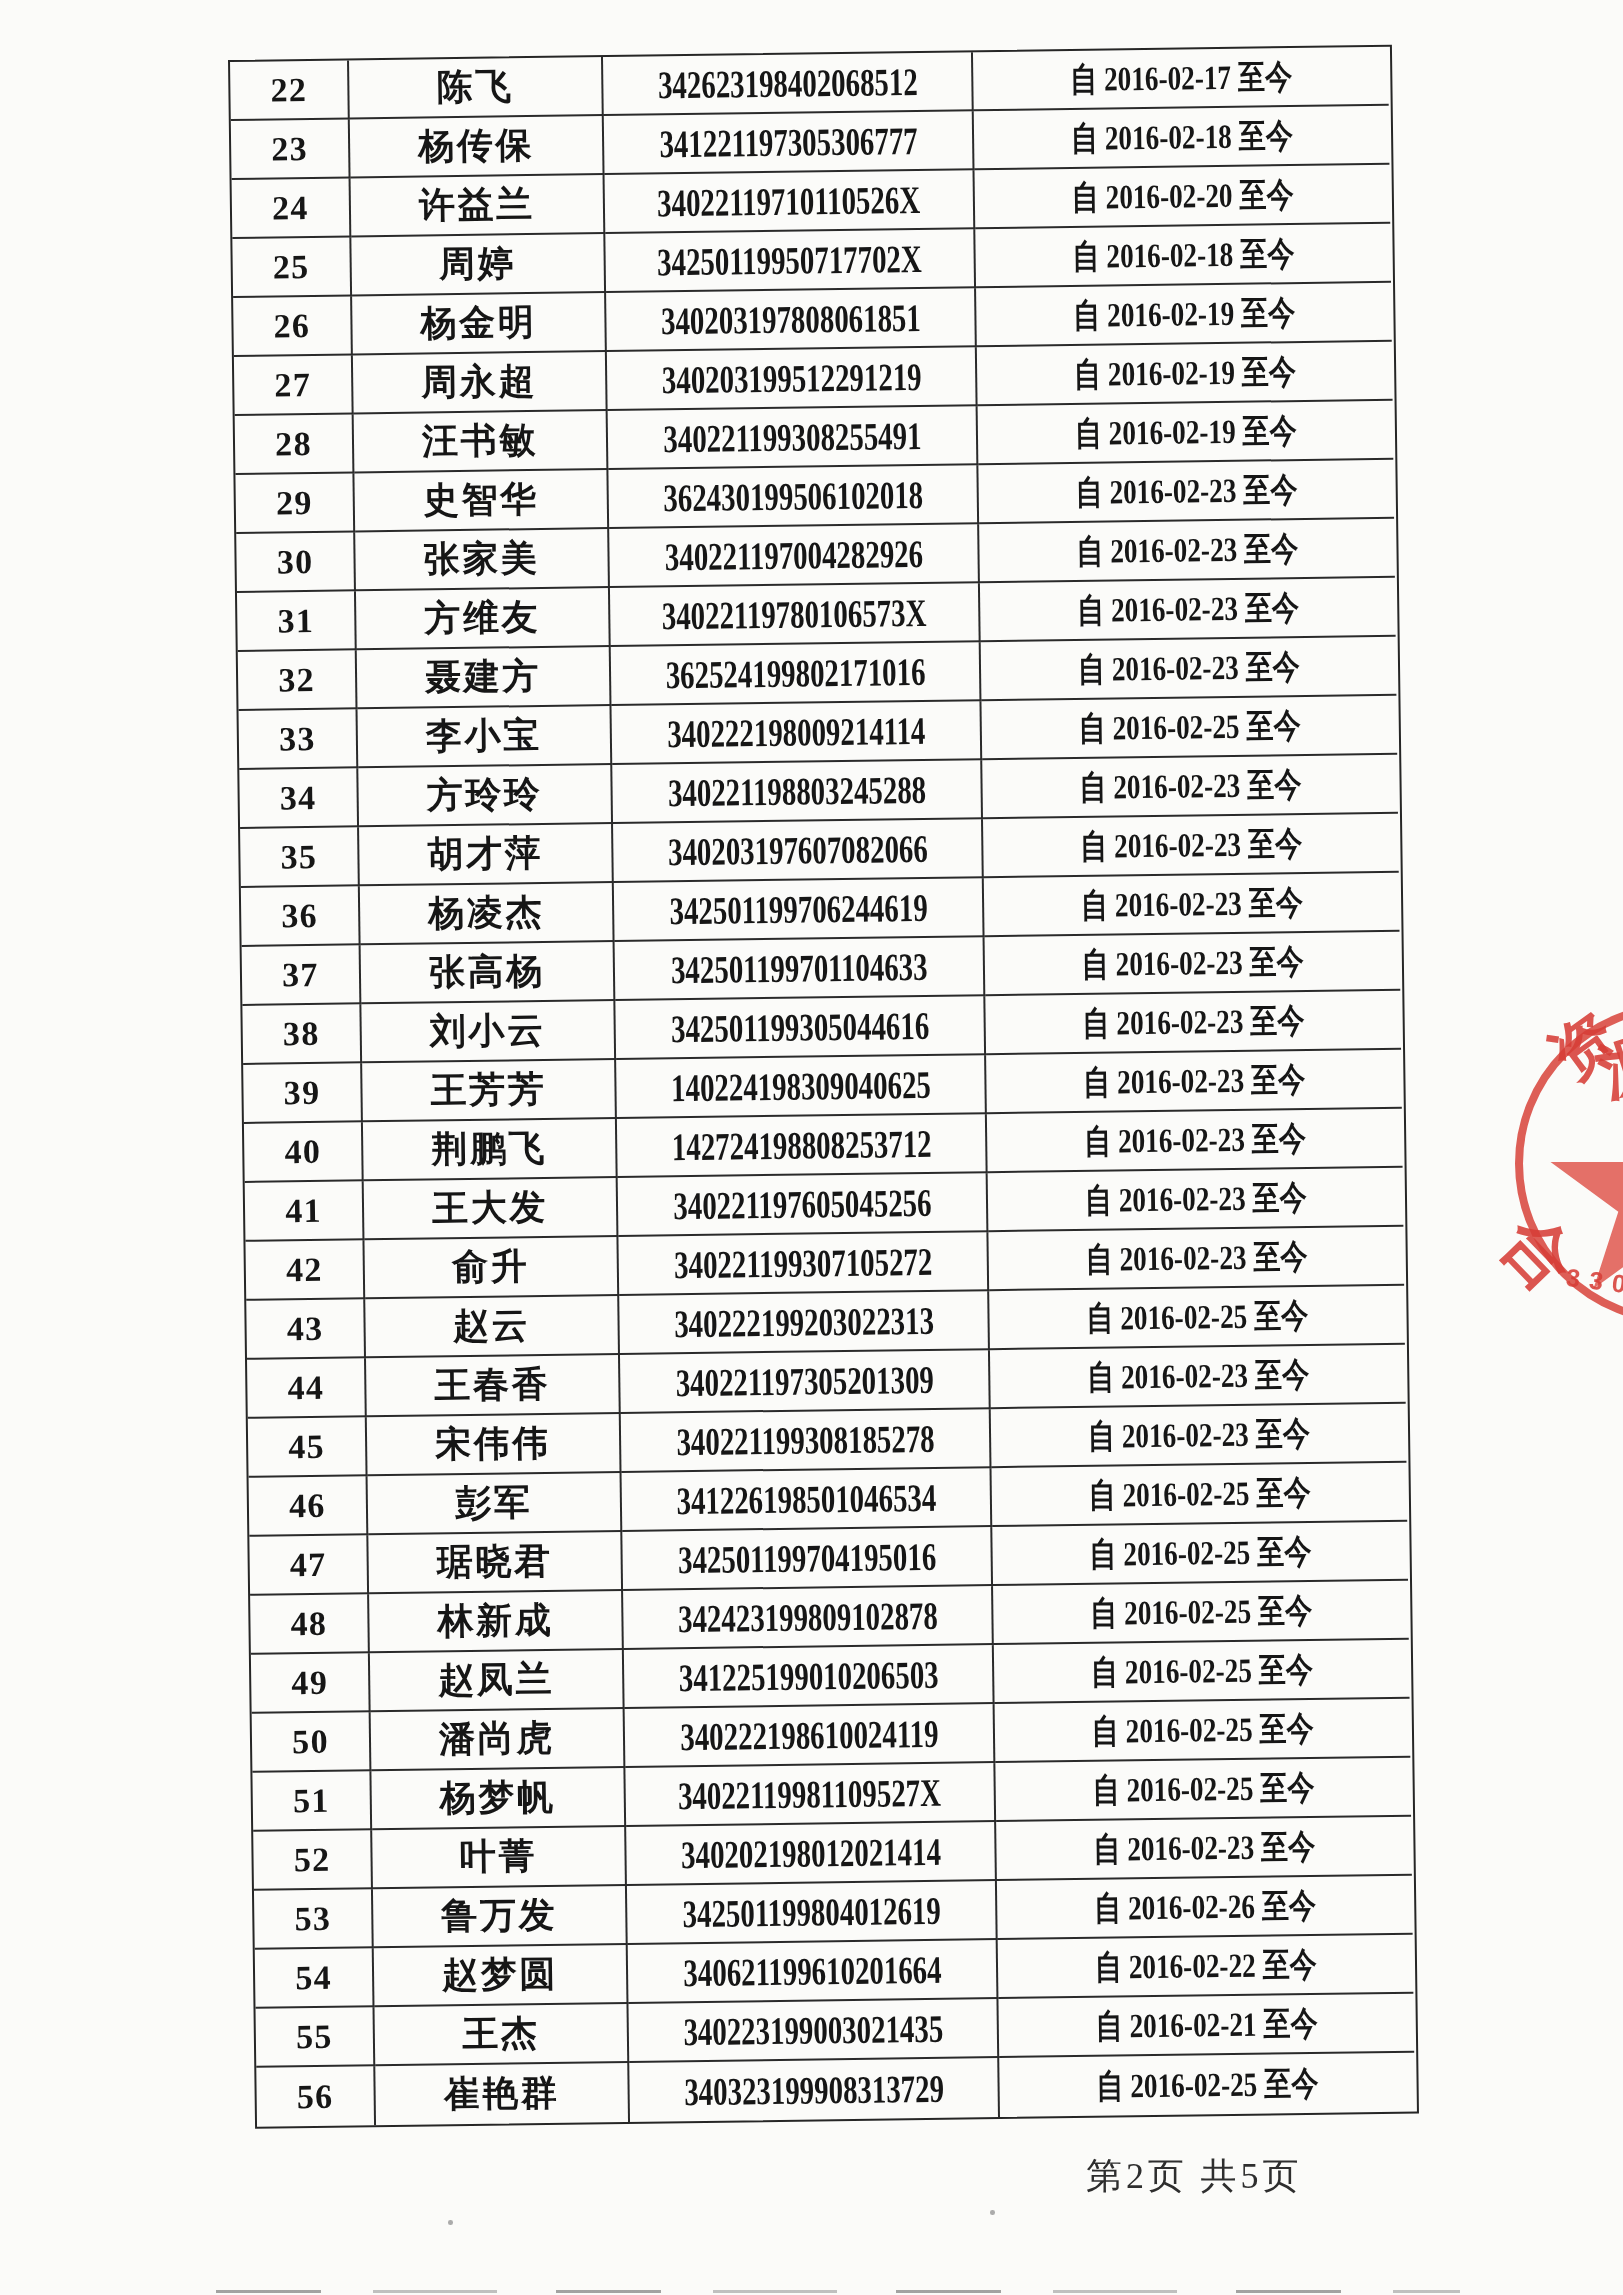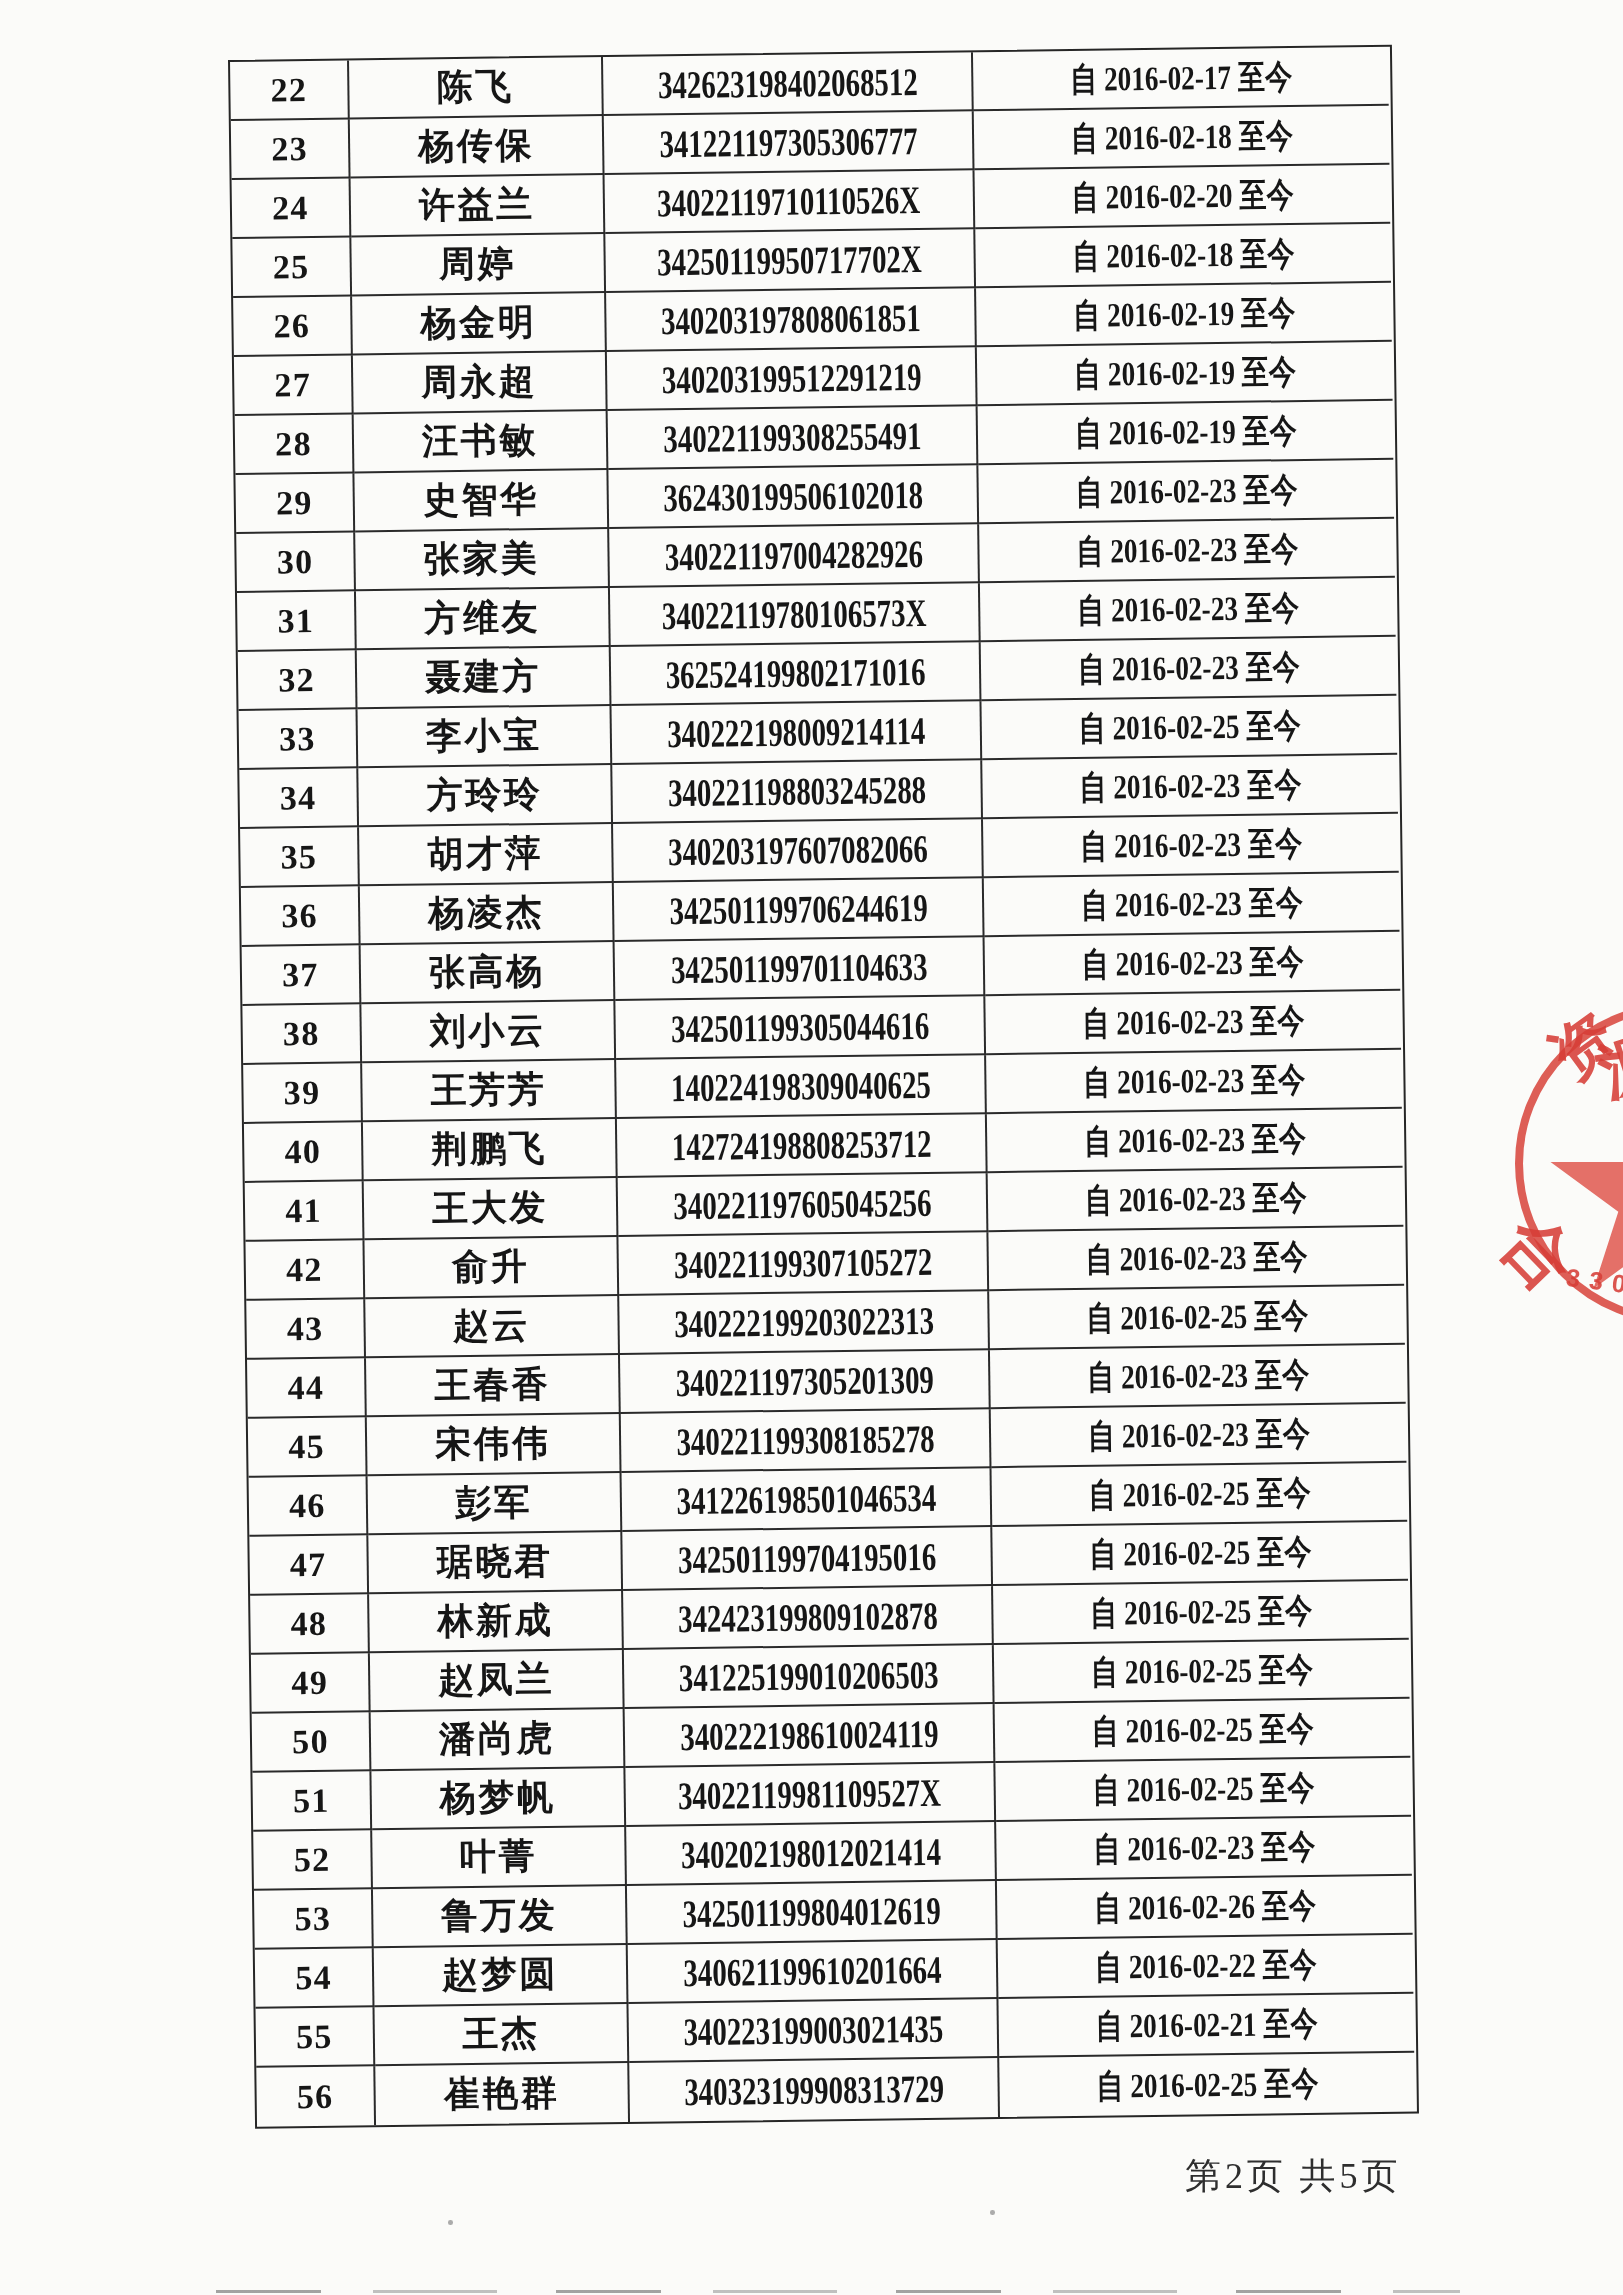--- a/index.html
+++ b/index.html
@@ -48,21 +48,21 @@
     background:rgba(222,80,72,.82);
     clip-path:polygon(50% 0%,61% 35%,98% 35%,68% 57%,79% 91%,50% 70%,21% 91%,32% 57%,2% 35%,39% 35%);
   }
   .stamp-ch{position:absolute;color:rgba(214,62,55,.88);font-weight:bold;line-height:1;}
   .st-top1{left:1553px;top:1016px;font-size:63px;transform:rotate(-36deg);}
   .st-top2{left:1600px;top:1035px;font-size:63px;transform:rotate(-18deg);}
   .st-bot1{left:1505px;top:1219px;font-size:68px;transform:rotate(46deg);}
   .st-code{left:1566px;top:1269px;font-size:25px;letter-spacing:9.2px;transform:rotate(7deg);font-family:"Liberation Sans",sans-serif;}
   
   .footer{
-    position:absolute;left:1185px;top:2152px;
+    position:absolute;left:1086px;top:2152px;
     font-size:36px;letter-spacing:3.9px;color:#2e2e2e;font-weight:500;
   }
   
   .scan-edge{
     position:absolute;left:216px;top:2290px;width:1244px;height:3.3px;
     background:repeating-linear-gradient(90deg,
       rgba(90,90,90,.55) 0 105px, rgba(0,0,0,0) 105px 157px,
       rgba(120,120,120,.45) 157px 281px, rgba(0,0,0,0) 281px 340px);
   }
   .dot{position:absolute;width:4.6px;height:4.6px;border-radius:50%;background:#777;opacity:.6;}

